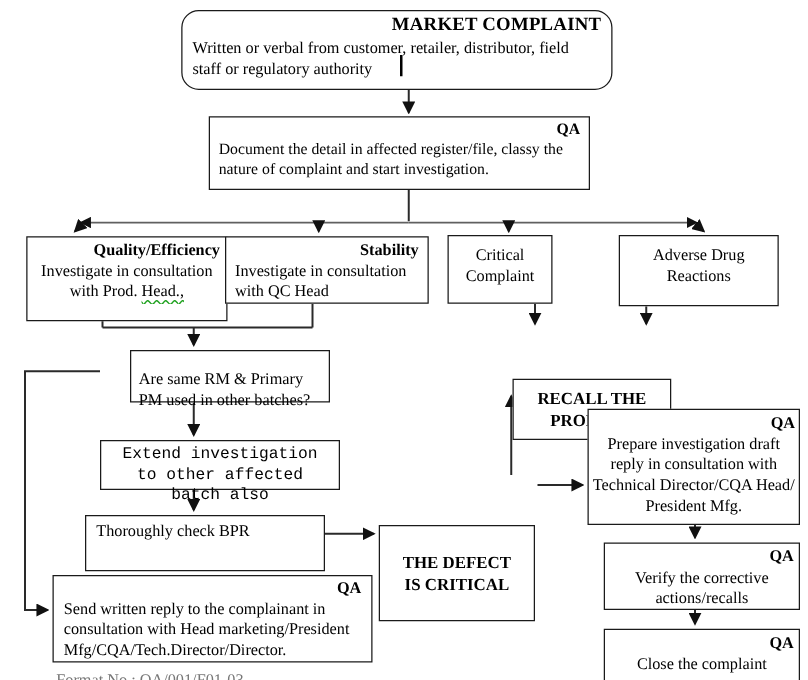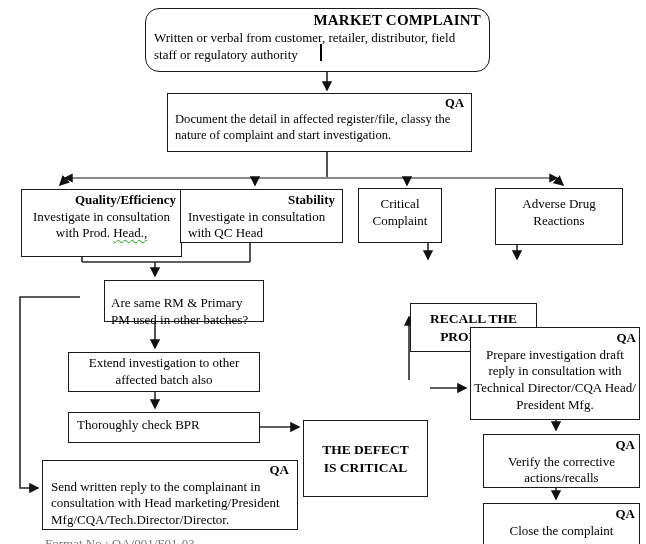--- a/index.html
+++ b/index.html
@@ -25,22 +25,22 @@
   #box-qa-doc{left:167px;top:93px;width:305px;height:59px;padding:1px 7px;font-size:12.6px;}
 
   #box-quality{left:21px;top:189px;width:161px;height:68px;padding:2px 5px;text-align:center;}
   .squiggle{text-decoration:underline wavy #1fa11f;text-decoration-thickness:1px;text-underline-offset:2px;}
 
   #box-stability{left:180px;top:189px;width:163px;height:54px;padding:2px 7px;text-align:left;}
   #box-critical{left:358px;top:188px;width:84px;height:55px;padding:7px 6px;text-align:center;}
   #box-adverse{left:495px;top:188px;width:128px;height:57px;padding:7px 6px;text-align:center;}
 
   #box-same-rm{left:80px;top:280px;width:160px;height:42px;padding:14px 6px;text-align:left;margin-left:24px;}
-  #box-extend{left:68px;top:352px;width:192px;height:40px;padding:2px 8px;text-align:center;}
-  #box-bpr{left:68px;top:412px;width:192px;height:31px;padding:4px 8px;text-align:left;}
+  #box-extend{left:80px;top:352px;width:192px;height:40px;padding:2px 8px;text-align:center;font-family:Liberation Mono, monospace;}
+  #box-bpr{left:68px;top:412px;width:192px;height:45px;padding:4px 8px;text-align:left;}
 
   #box-defect{left:303px;top:380px;width:125px;height:77px;padding:0 12px;font-size:13.5px;}
   #box-recall{left:410px;top:263px;width:127px;height:49px;padding:0 5px;font-size:13.5px;}
 
   #box-qa-prepare{left:470px;top:327px;width:170px;height:93px;padding:2px 3px;text-align:center;}
   #box-qa-verify{left:483px;top:434px;width:157px;height:54px;padding:2px 4px;text-align:center;}
   #box-qa-close{left:483px;top:503px;width:157px;height:55px;padding:2px 4px;text-align:center;}
   #box-qa-send{left:42px;top:460px;width:256px;height:70px;padding:1px 8px;text-align:left;}
 
   #footer-note{position:absolute;left:45px;top:536px;color:#777;font-size:13px;z-index:2;white-space:nowrap;}

